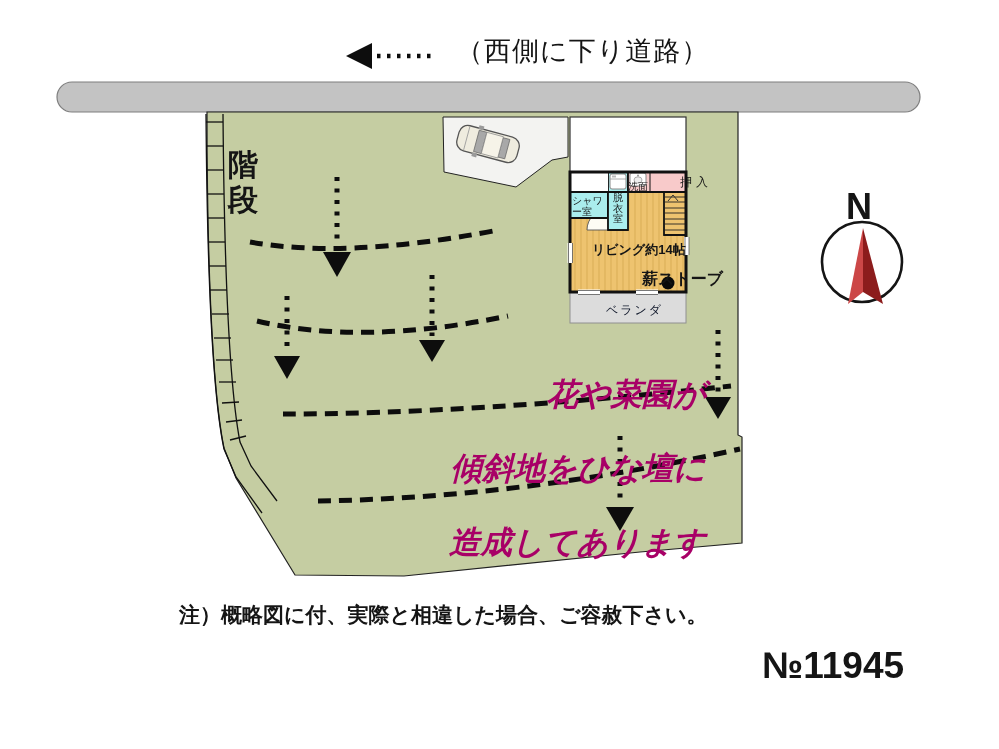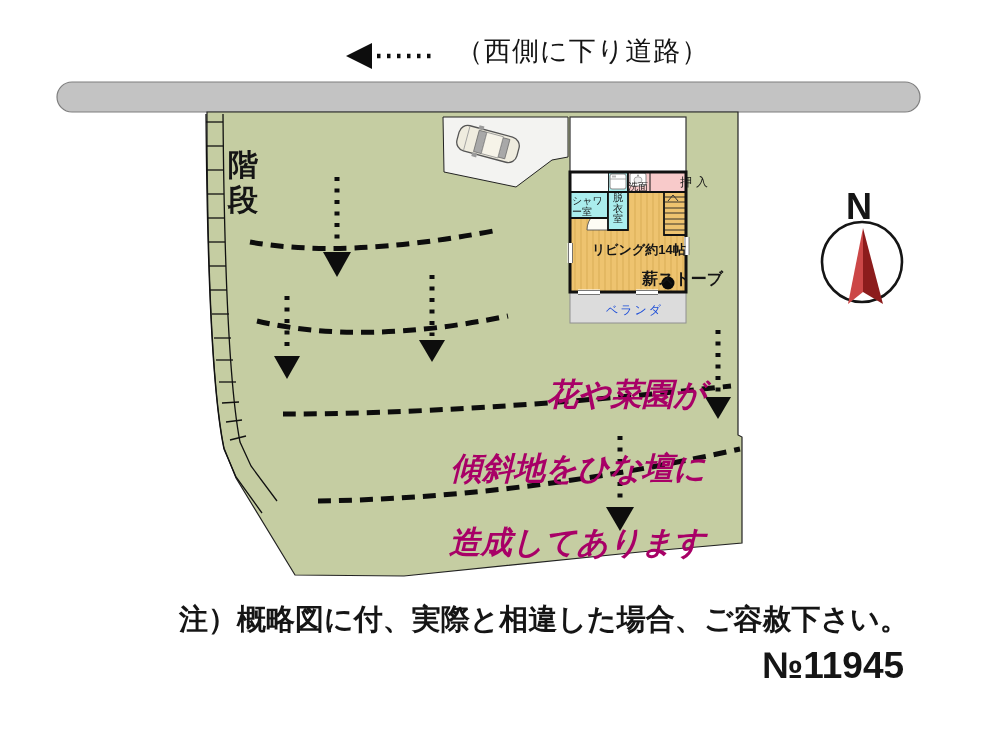--- a/index.html
+++ b/index.html
@@ -18,28 +18,28 @@
     line-height:1.15;
   }
   .road-label{left:436px;top:36px;font-size:27px;font-weight:400;letter-spacing:1px;margin-left:20px;}
   .stairs-label{left:228px;top:147px;font-size:30px;font-weight:700;line-height:35px;}
   .shower-label{left:572px;top:195px;font-size:10px;line-height:11px;}
   .dressing-label{left:611px;top:193px;font-size:10px;line-height:10.5px;width:14px;text-align:center;}
   .washbasin-label{left:628px;top:181px;font-size:10px;}
   .closet-label{left:652px;top:176px;font-size:12px;letter-spacing:4px;padding-left:28px;}
   .living-label{left:592px;top:243px;font-size:13px;font-weight:600;text-align:right;}
   .stove-label{left:642px;top:270px;font-size:16px;font-weight:bold;}
-  .veranda-label{left:606px;top:304px;font-size:12px;letter-spacing:2px;color:#1d4ed8;}
+  .veranda-label{left:606px;top:304px;font-size:12px;letter-spacing:2px;color:#0f172a;}
   .annotation{
     left:449px;top:339px;
     font-size:31.5px;font-weight:700;font-style:italic;
     line-height:37px;color:#a80067;text-align:right;
   }
   .compass-n{left:846px;top:186px;font-size:36px;font-weight:800;}
-  .note{left:179px;top:603px;font-size:29px;font-weight:700;font-family:"Liberation Serif", serif;}
+  .note{left:179px;top:603px;font-size:21px;font-weight:700;font-family:"Liberation Serif", serif;}
   .plan-number{left:762px;top:645px;font-size:37px;font-weight:700;}
 </style>
 </head>
 <body>
 
 <div class="canvas">
 
   <svg width="999" height="749" viewBox="0 0 999 749">
 
     <rect x="57" y="82" width="863" height="30" rx="15" ry="15" fill="#c3c3c3" stroke="#7e7e7e" stroke-width="1.2"></rect>

